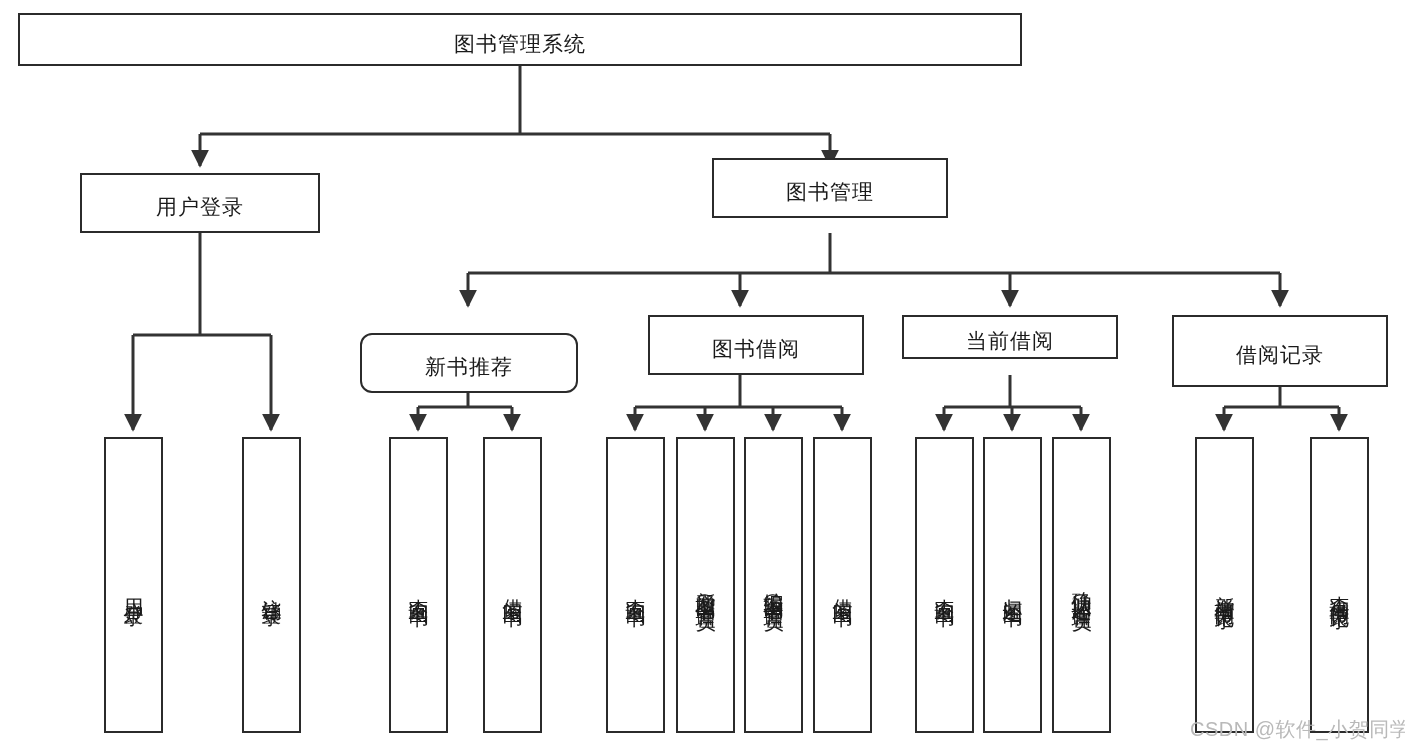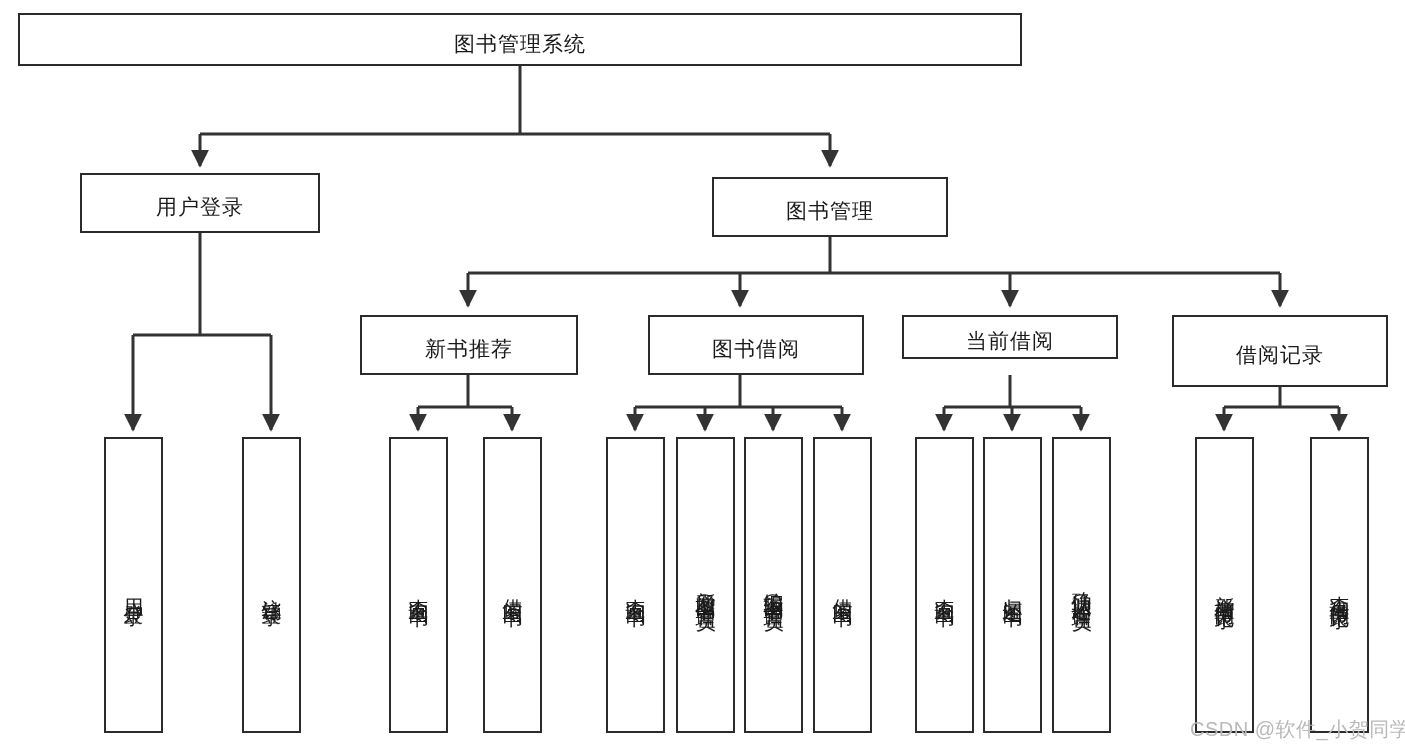--- a/index.html
+++ b/index.html
@@ -123,25 +123,25 @@
     </g>
   </svg>
 
   <div class="node horiz" style="left:18px; top:13px; width:1004px; height:53px;">
     <span class="txt">图书管理系统</span>
   </div>
 
   <div class="node horiz" style="left:80px; top:173px; width:240px; height:60px;">
     <span class="txt">用户登录</span>
   </div>
-  <div class="node horiz" style="left:712px; top:177px; width:236px; height:60px;">
+  <div class="node horiz" style="left:712px; top:158px; width:236px; height:60px;">
     <span class="txt">图书管理</span>
   </div>
 
-  <div class="node horiz" style="left:360px; top:315px; width:218px; height:60px;">
+  <div class="node horiz" style="left:360px; top:333px; width:218px; height:60px;border-radius:12px;">
     <span class="txt">新书推荐</span>
   </div>
   <div class="node horiz" style="left:648px; top:315px; width:216px; height:60px;">
     <span class="txt">图书借阅</span>
   </div>
   <div class="node horiz" style="left:902px; top:315px; width:216px; height:44px;">
     <span class="txt">当前借阅</span>
   </div>
   <div class="node horiz" style="left:1172px; top:315px; width:216px; height:72px;">
     <span class="txt">借阅记录</span>

